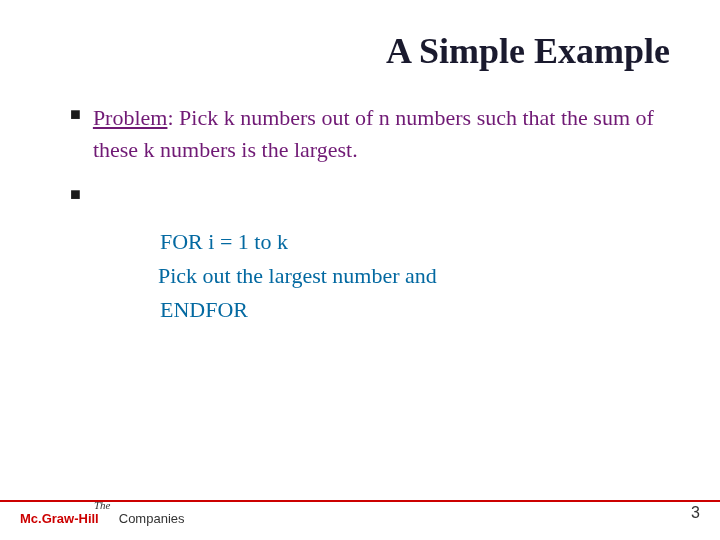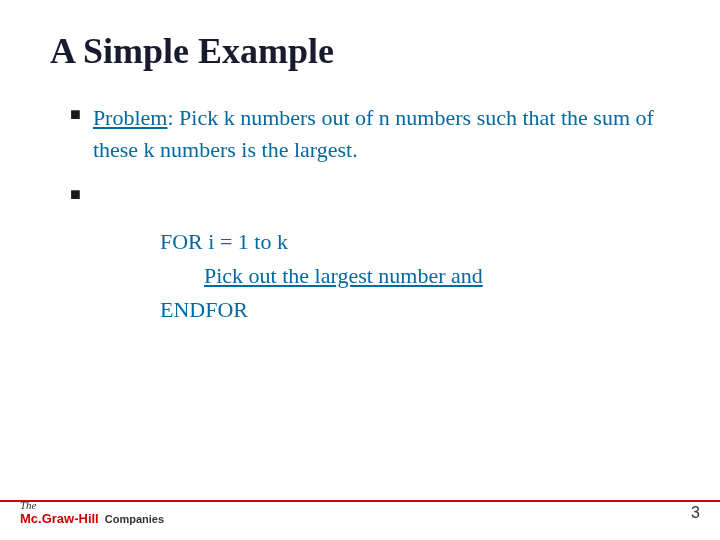--- a/index.html
+++ b/index.html
@@ -19,21 +19,21 @@
 
     .slide {
       width: 720px;
       height: 540px;
       background: #ffffff;
       position: relative;
       padding: 30px 50px 50px 50px;
     }
 
     .title {
-      text-align: left;
+      text-align: right;
       font-size: 36px;
       font-weight: bold;
       color: #1a1a2e;
       margin-bottom: 30px;
       font-family: 'Times New Roman', Times, serif;
     }
 
     .content {
       display: flex;
       flex-direction: column;
@@ -49,81 +49,79 @@
 
     .bullet {
       font-size: 18px;
       color: #1a1a1a;
       margin-top: 2px;
       flex-shrink: 0;
     }
 
     .bullet-text {
       font-size: 22px;
-      color: #0369a1;
+      color: #701a75;
       line-height: 1.45;
     }
 
     .bullet-text .underline {
       text-decoration: underline;
     }
 
     .algorithm-block {
       margin-left: 60px;
       margin-top: 4px;
       font-size: 22px;
       color: #0369a1;
       line-height: 1.55;
     }
 
     .algorithm-block .indent1 {
       margin-left: 30px;
     }
 
     .algorithm-block .indent2 {
-      margin-left: 74px;
-      text-decoration: underline;
+      margin-left: 28px;
     }
 
     .footer {
       position: absolute;
       bottom: 14px;
       left: 0;
       right: 0;
       display: flex;
       justify-content: space-between;
       align-items: center;
       padding: 0 20px;
     }
 
     .footer-logo {
       display: flex;
       align-items: center;
-      gap: 6px;
+      gap: 20px;
     }
 
     .footer-logo-the {
       font-size: 11px;
       color: #333;
       font-style: italic;
       font-family: 'Times New Roman', Times, serif;
     }
 
     .footer-logo-brand {
       font-size: 13px;
       font-weight: bold;
       color: #cc0000;
       font-family: Arial, sans-serif;
     }
 
     .footer-logo-companies {
-      font-size: 11px;
+      font-size: 13px;
       color: #333;
       font-family: Arial, sans-serif;
-      font-weight: bold;
     }
 
     .footer-divider-line {
       position: absolute;
       bottom: 38px;
       left: 0;
       right: 0;
       height: 2px;
       background: #cc0000;
     }
@@ -144,21 +142,21 @@
     .copyright {
       font-size: 10px;
       color: #555;
       font-style: italic;
       font-family: 'Times New Roman', Times, serif;
     }
 
     .logo-wrapper {
       display: flex;
       flex-direction: column;
-      align-items: flex-start;
+      align-items: center;
     }
   </style>
 </head>
 <body>
 
 <div class="slide">
 
   <h1 class="title">A Simple Example</h1>
 
   <div class="content">

